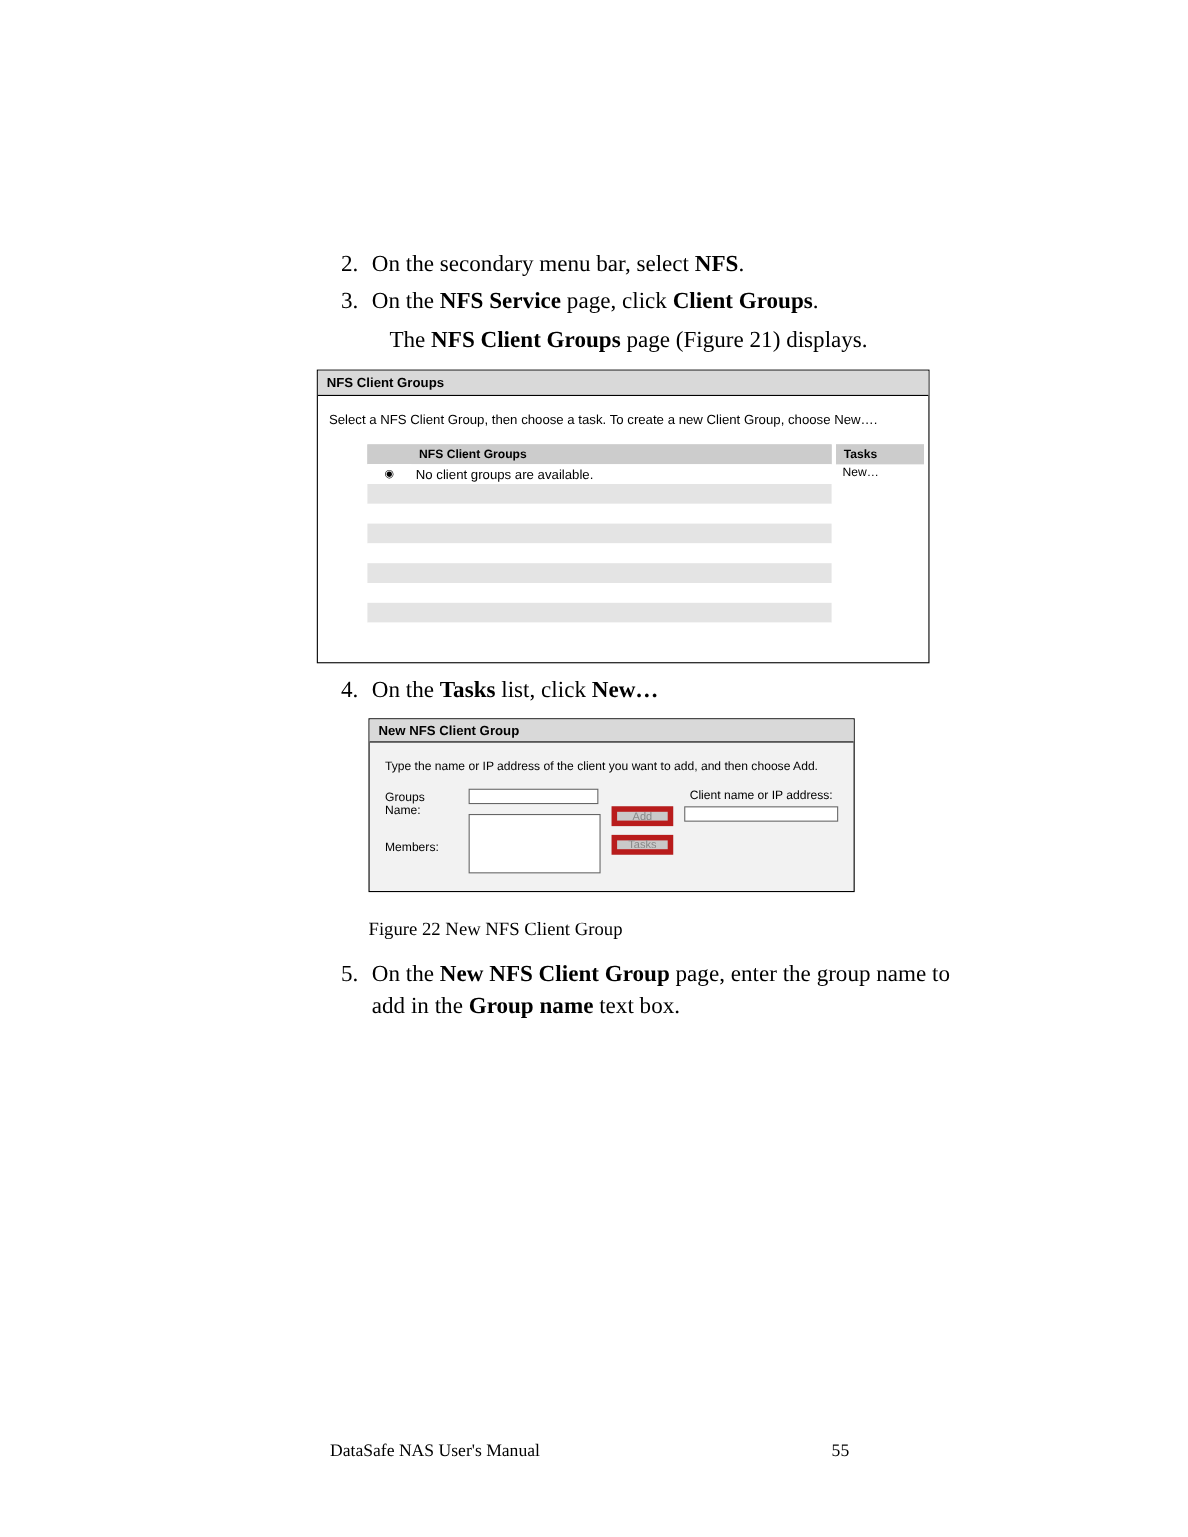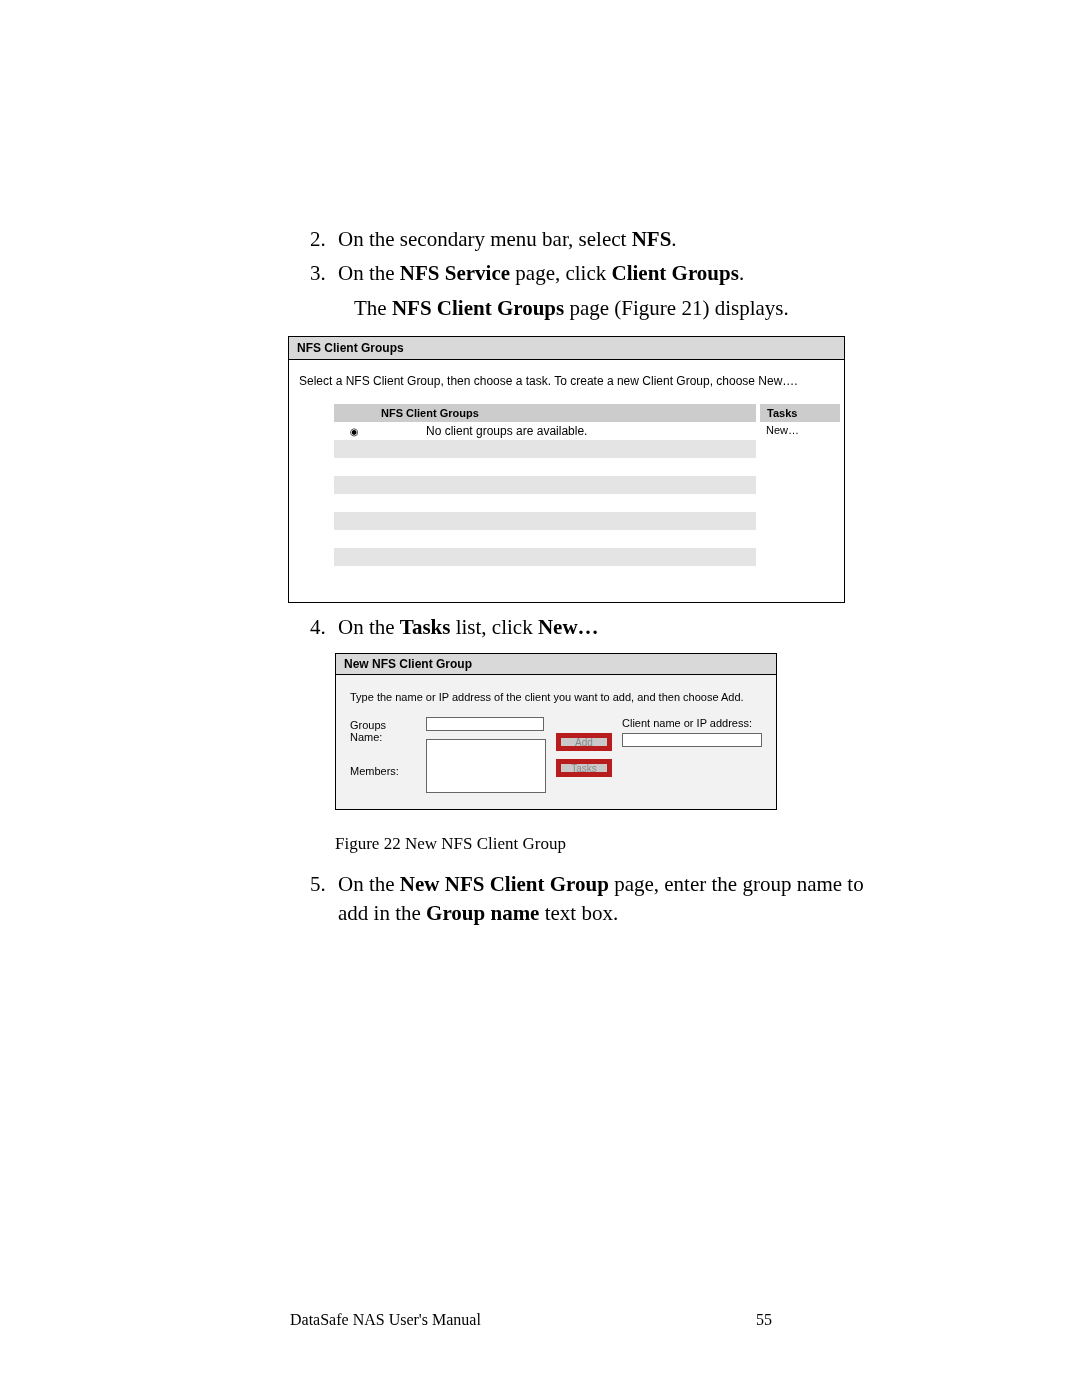--- a/index.html
+++ b/index.html
@@ -87,21 +87,20 @@
   .fig21-left-radio-col {
     width: 40px;
     background: inherit;
     display:flex;align-items:center;justify-content:center;
     font-size:10px;
   }
   .fig21-left-text-col {
     flex:1;
     display:flex;align-items:center;
     padding-left:4px;
-    margin-left:48px;
   }
   .caption {
     font-size: 17px;
     margin: 24px 0 16px -22px;
   }
   
   .fig22 {
     margin: 12px 0 8px 25px;
     width: 440px;
     border: 1px solid #000;
@@ -165,31 +164,31 @@
     color: #888;
     display:flex;align-items:center;justify-content:center;
     box-sizing: border-box;
   }
   .fig22-rightcol {
     flex:1;
     font-size: 11px;
   }
   .fig22-rightlabel {
     margin-bottom: 4px;
-    text-align: left;
+    text-align: center;
   }
   .fig22-rightinput {
     width: 140px; height: 14px;
     border:1px solid #666; background:#fff;
     box-sizing: border-box;
   }
   .footer {
     position: absolute;
     bottom: 68px;
-    left: 290px;
+    left: 300px;
     right: 308px;
     display: flex;
     justify-content: space-between;
     font-size: 16px;
   }
 </style>
 </head>
 <body>
 
 <div class="page">

